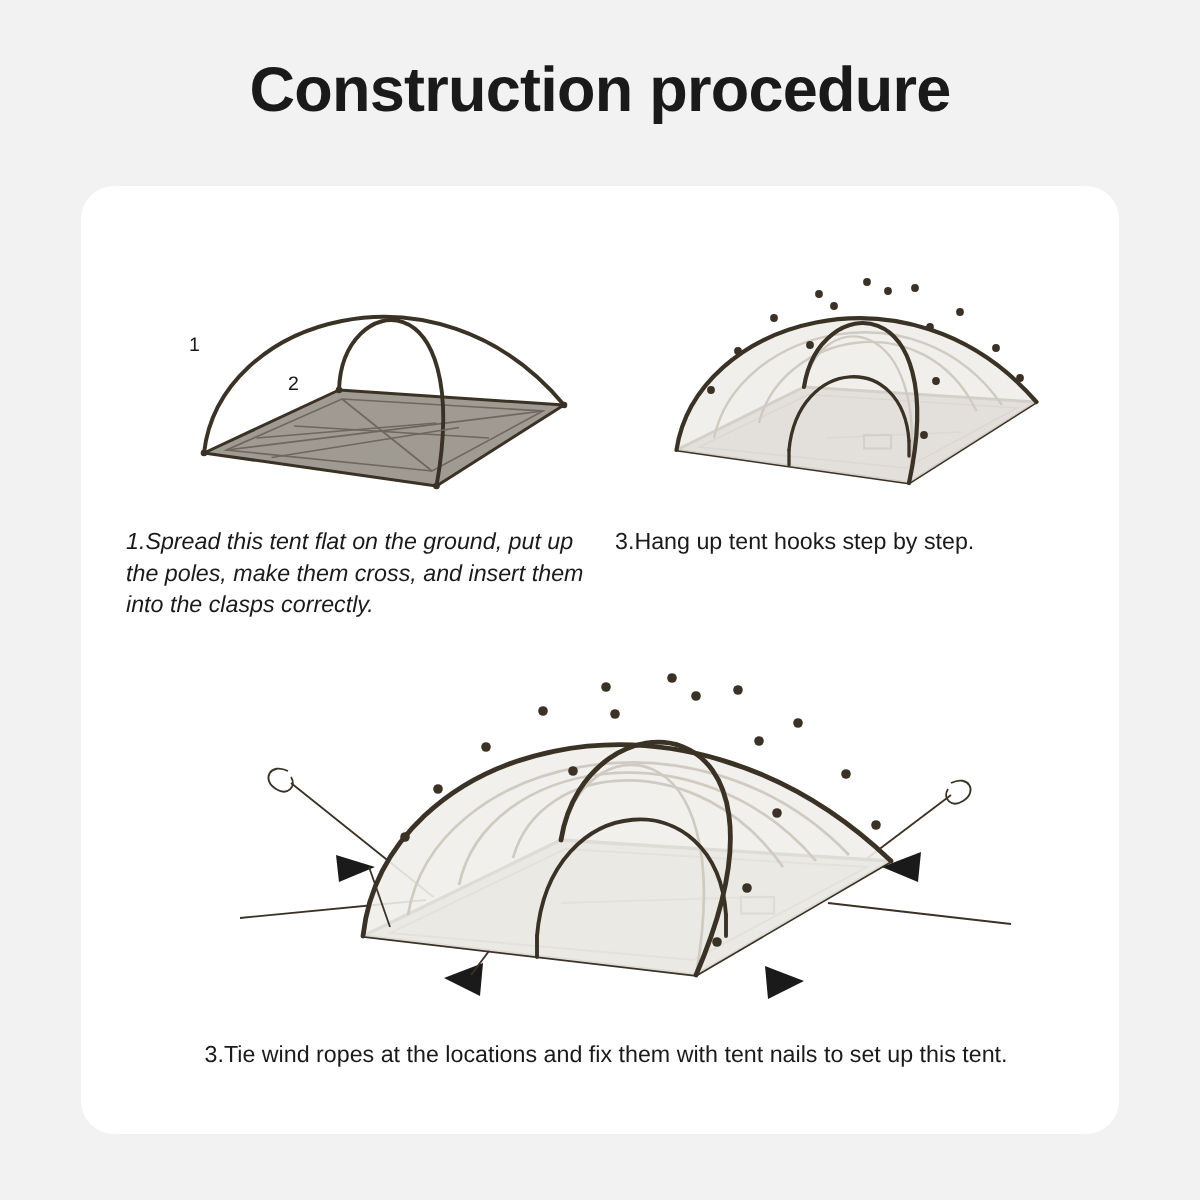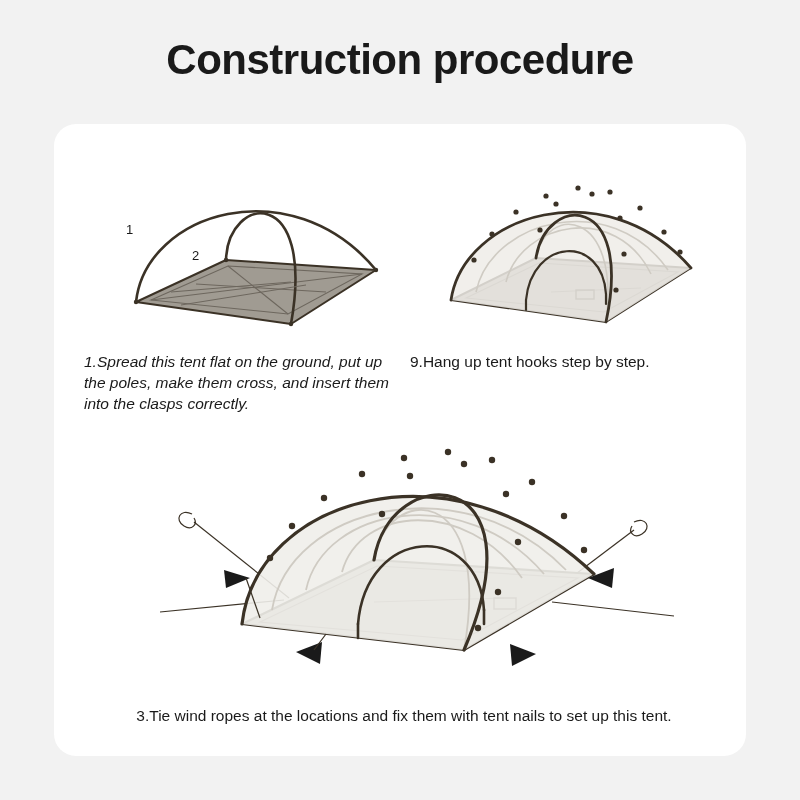--- a/index.html
+++ b/index.html
@@ -64,21 +64,21 @@
   #step-2 .art { width: 330px; height: 205px; }
   #step-2 .step-caption { margin-top: 4px; padding-left: 4px; }
   
   #step-3 {
     left: 20px;
     top: 278px;
     width: 660px;
   }
   #step-3 .art { width: 660px; height: 285px; display: block; margin: 0 auto; }
   #step-3 .step-caption {
-    margin-top: 18px;
+    margin-top: 6px;
     text-align: center;
   }
   svg { display: block; }
 </style>
 </head>
 <body>
 
 <div class="page">
 
   <div class="title">Construction procedure</div>
@@ -160,21 +160,21 @@
             <circle cx="258" cy="90" r="2.6"></circle>
           <circle cx="274" cy="110" r="2.6"></circle>
           <circle cx="134" cy="88" r="2.6"></circle>
             <circle cx="150" cy="62" r="2.6"></circle>
           <circle cx="186" cy="52" r="2.6"></circle>
             <circle cx="214" cy="76" r="2.6"></circle>
           <circle cx="218" cy="112" r="2.6"></circle>
             <circle cx="210" cy="148" r="2.6"></circle>
         </g>
       </svg>
-      <div class="step-caption">9.Hang up tent hooks step by step.</div>
+      <div class="step-caption">3.Hang up tent hooks step by step.</div>
     </div>
 
     <div class="step" id="step-3">
       <svg class="art" viewBox="0 0 660 285">
 
         <g stroke="#3b3226" stroke-width="1.2" fill="none">
           <line x1="120" y1="120" x2="215" y2="196"></line>
           <line x1="86" y1="210" x2="210" y2="198"></line>
           <line x1="560" y1="128" x2="470" y2="196"></line>
           <line x1="600" y1="214" x2="478" y2="200"></line>

